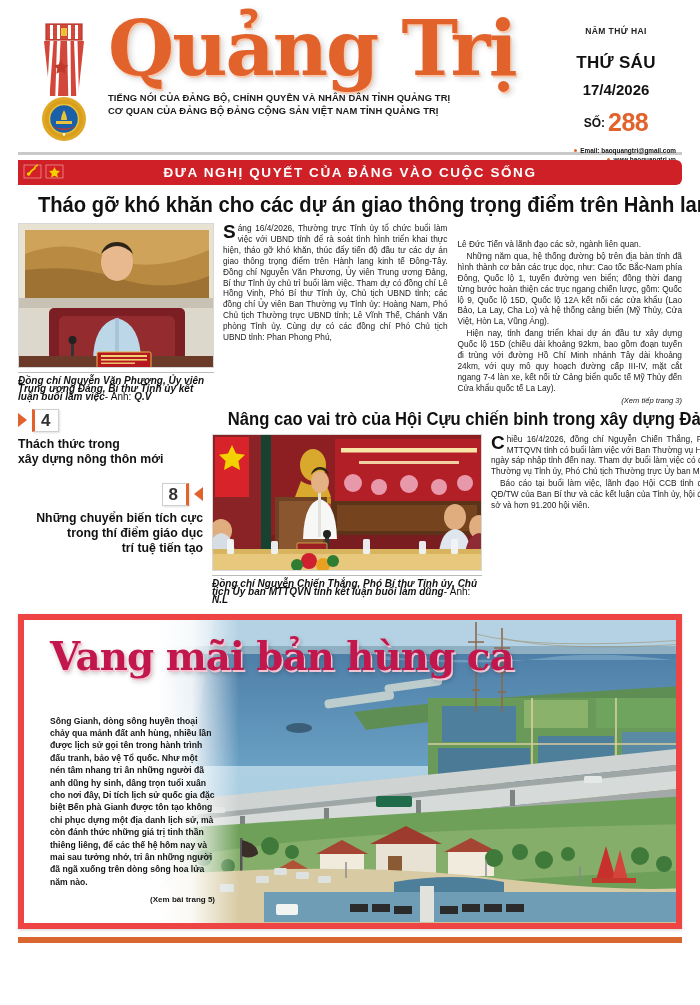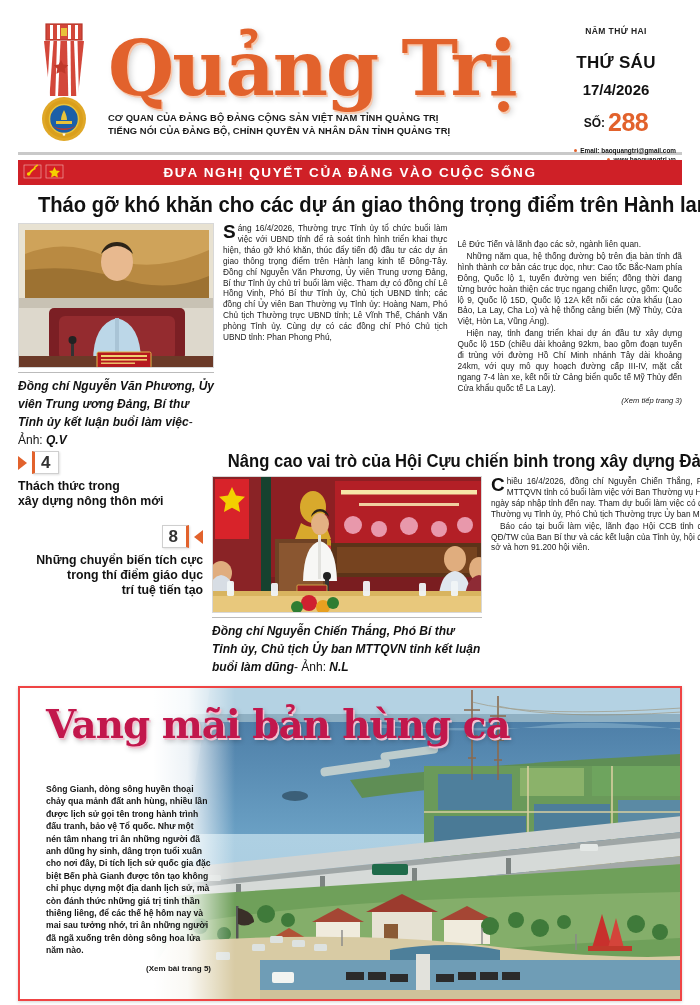--- a/index.html
+++ b/index.html
@@ -6,21 +6,21 @@
   body{
     width:700px;height:1005px;background:#ffffff;
     font-family:"Liberation Sans", sans-serif;
     color:#111;overflow:hidden;position:relative;
   }
   .page{position:relative;width:700px;height:1005px;box-sizing:border-box;padding:0 18px;}
 
   
   .masthead{position:relative;height:150px;display:flex;align-items:flex-start;}
   .medal{position:absolute;left:14px;top:22px;width:64px;height:125px;}
-  .nameplate{position:absolute;left:90px;top:30px;width:470px;}
+  .nameplate{position:absolute;left:90px;top:10px;width:470px;}
   .paper-title{
     font-family:"DejaVu Serif", serif;
     font-weight:bold;font-size:76px;line-height:78px;
     color:#e2622c;letter-spacing:-2px;margin:0;
     text-shadow:1.5px 1.5px 0 #f7c8ad, 3px 3px 6px rgba(0,0,0,.18);
     white-space:nowrap;
   }
   .slogan{margin-top:4px;}
   .slogan div{
     font-size:9.4px;font-weight:bold;letter-spacing:.1px;
@@ -33,21 +33,21 @@
   .issue .numline{margin-top:10px;display:flex;align-items:center;justify-content:center;gap:3px;}
   .issue .numlab{font-size:12px;font-weight:bold;color:#111;}
   .issue .numval{font-size:25px;font-weight:bold;color:#e2622c;letter-spacing:-.5px;}
   .contact{margin-top:9px;font-size:6.4px;font-weight:bold;color:#111;line-height:9px;}
   .contact .row{display:flex;align-items:center;justify-content:flex-end;gap:3px;}
   .dot{width:3px;height:3px;border-radius:50%;background:#e2622c;display:inline-block;}
 
   .rule-grey{height:3px;background:#c9c9c9;margin:2px 0 5px;}
 
   
-  .banner{position:relative;height:25px;background:#cf2027;display:flex;align-items:center;justify-content:center;}
+  .banner{position:relative;height:25px;background:#cf2027;display:flex;align-items:center;justify-content:center;border-radius:6px;}
   .banner .flagbox{position:absolute;left:0;top:0;width:74px;height:25px;overflow:hidden;}
   .banner .btext{
     font-size:13.5px;font-weight:bold;color:#fff;letter-spacing:1.6px;
     font-family:"Liberation Sans", sans-serif;
   }
 
   
   .h-main{
     font-family:"Liberation Sans", sans-serif;
     font-weight:bold;font-size:21.5px;line-height:24px;
@@ -73,21 +73,21 @@
   .body-text{
     font-size:8.3px;line-height:10.9px;text-align:justify;color:#1a1a1a;
     font-family:"Liberation Sans", sans-serif;hyphens:auto;
   }
   .body-text p{margin:0 0 1px;text-indent:9px;}
   .dropcap{
     float:left;font-size:19px;line-height:16px;font-weight:bold;
     padding:1px 2px 0 0;color:#111;font-family:"Liberation Sans", sans-serif;
   }
   .caption{
-    font-size:12px;line-height:18px;color:#111;margin-top:4px;
+    font-size:10px;line-height:8px;color:#111;margin-top:4px;
     border-top:1px solid #bbb;padding-top:4px;
   }
   .caption b{font-style:italic;font-weight:bold;}
   .cont{font-style:italic;font-size:7.6px;text-align:right;margin-top:2px;}
 
   
   .teasers{width:185px;flex:0 0 185px;}
   .teaser{margin-bottom:16px;}
   .tz-num{display:flex;align-items:center;gap:5px;margin-bottom:5px;}
   .tz-num.right{justify-content:flex-end;}
@@ -103,21 +103,21 @@
   .tz-title.right{text-align:right;}
 
   
   .art2{display:flex;gap:9px;margin-top:2px;}
   .a2-mid{width:270px;flex:0 0 270px;}
   .a2-right{flex:1;}
 
   
   .feature{
     position:relative;margin-top:10px;height:315px;
-    border:2px solid #ef4444;box-sizing:border-box;overflow:hidden;background:#f9a8d4;
+    border:6px solid #ef4444;box-sizing:border-box;overflow:hidden;background:#f9a8d4;
     box-shadow:0 1px 3px rgba(0,0,0,.18);
   }
   .feat-title{
     position:absolute;left:26px;top:14px;z-index:5;
     font-family:"DejaVu Serif", serif;font-weight:bold;
     font-size:40px;line-height:44px;color:#c2174c;letter-spacing:-1px;
     text-shadow:1.5px 1.5px 0 #f3c3d2, 2px 3px 5px rgba(0,0,0,.25);
     white-space:nowrap;transform:scaleX(.97);transform-origin:left center;
   }
   .feat-text{
@@ -165,22 +165,22 @@
         <path d="M32 88 q3 6 3 10 h-6 q0-4 3-10z" fill="#e8c23a"></path>
         <rect x="24" y="99" width="16" height="3" fill="#e8c23a"></rect>
         <path d="M20 104 q12 8 24 0 q-12 5 -24 0z" fill="#c0392b"></path>
         <text x="32" y="114" font-size="5" fill="#ffffff" text-anchor="middle" font-family="DejaVu Sans, sans-serif">★</text>
       </svg>
     </div>
 
     <div class="nameplate">
       <div class="paper-title">Quảng Trị</div>
       <div class="slogan">
+        <div>TIẾNG NÓI CỦA ĐẢNG BỘ, CHÍNH QUYỀN VÀ NHÂN DÂN TỈNH QUẢNG TRỊ</div>
         <div>CƠ QUAN CỦA ĐẢNG BỘ ĐẢNG CỘNG SẢN VIỆT NAM TỈNH QUẢNG TRỊ</div>
-        <div>TIẾNG NÓI CỦA ĐẢNG BỘ, CHÍNH QUYỀN VÀ NHÂN DÂN TỈNH QUẢNG TRỊ</div>
       </div>
     </div>
 
     <div class="issue">
       <div class="yr">NĂM THỨ HAI</div>
       <div class="dow">THỨ SÁU</div>
       <div class="date">17/4/2026</div>
       <div class="numline">
         <span class="numlab">SỐ:</span>
         <span class="numval">288</span>

